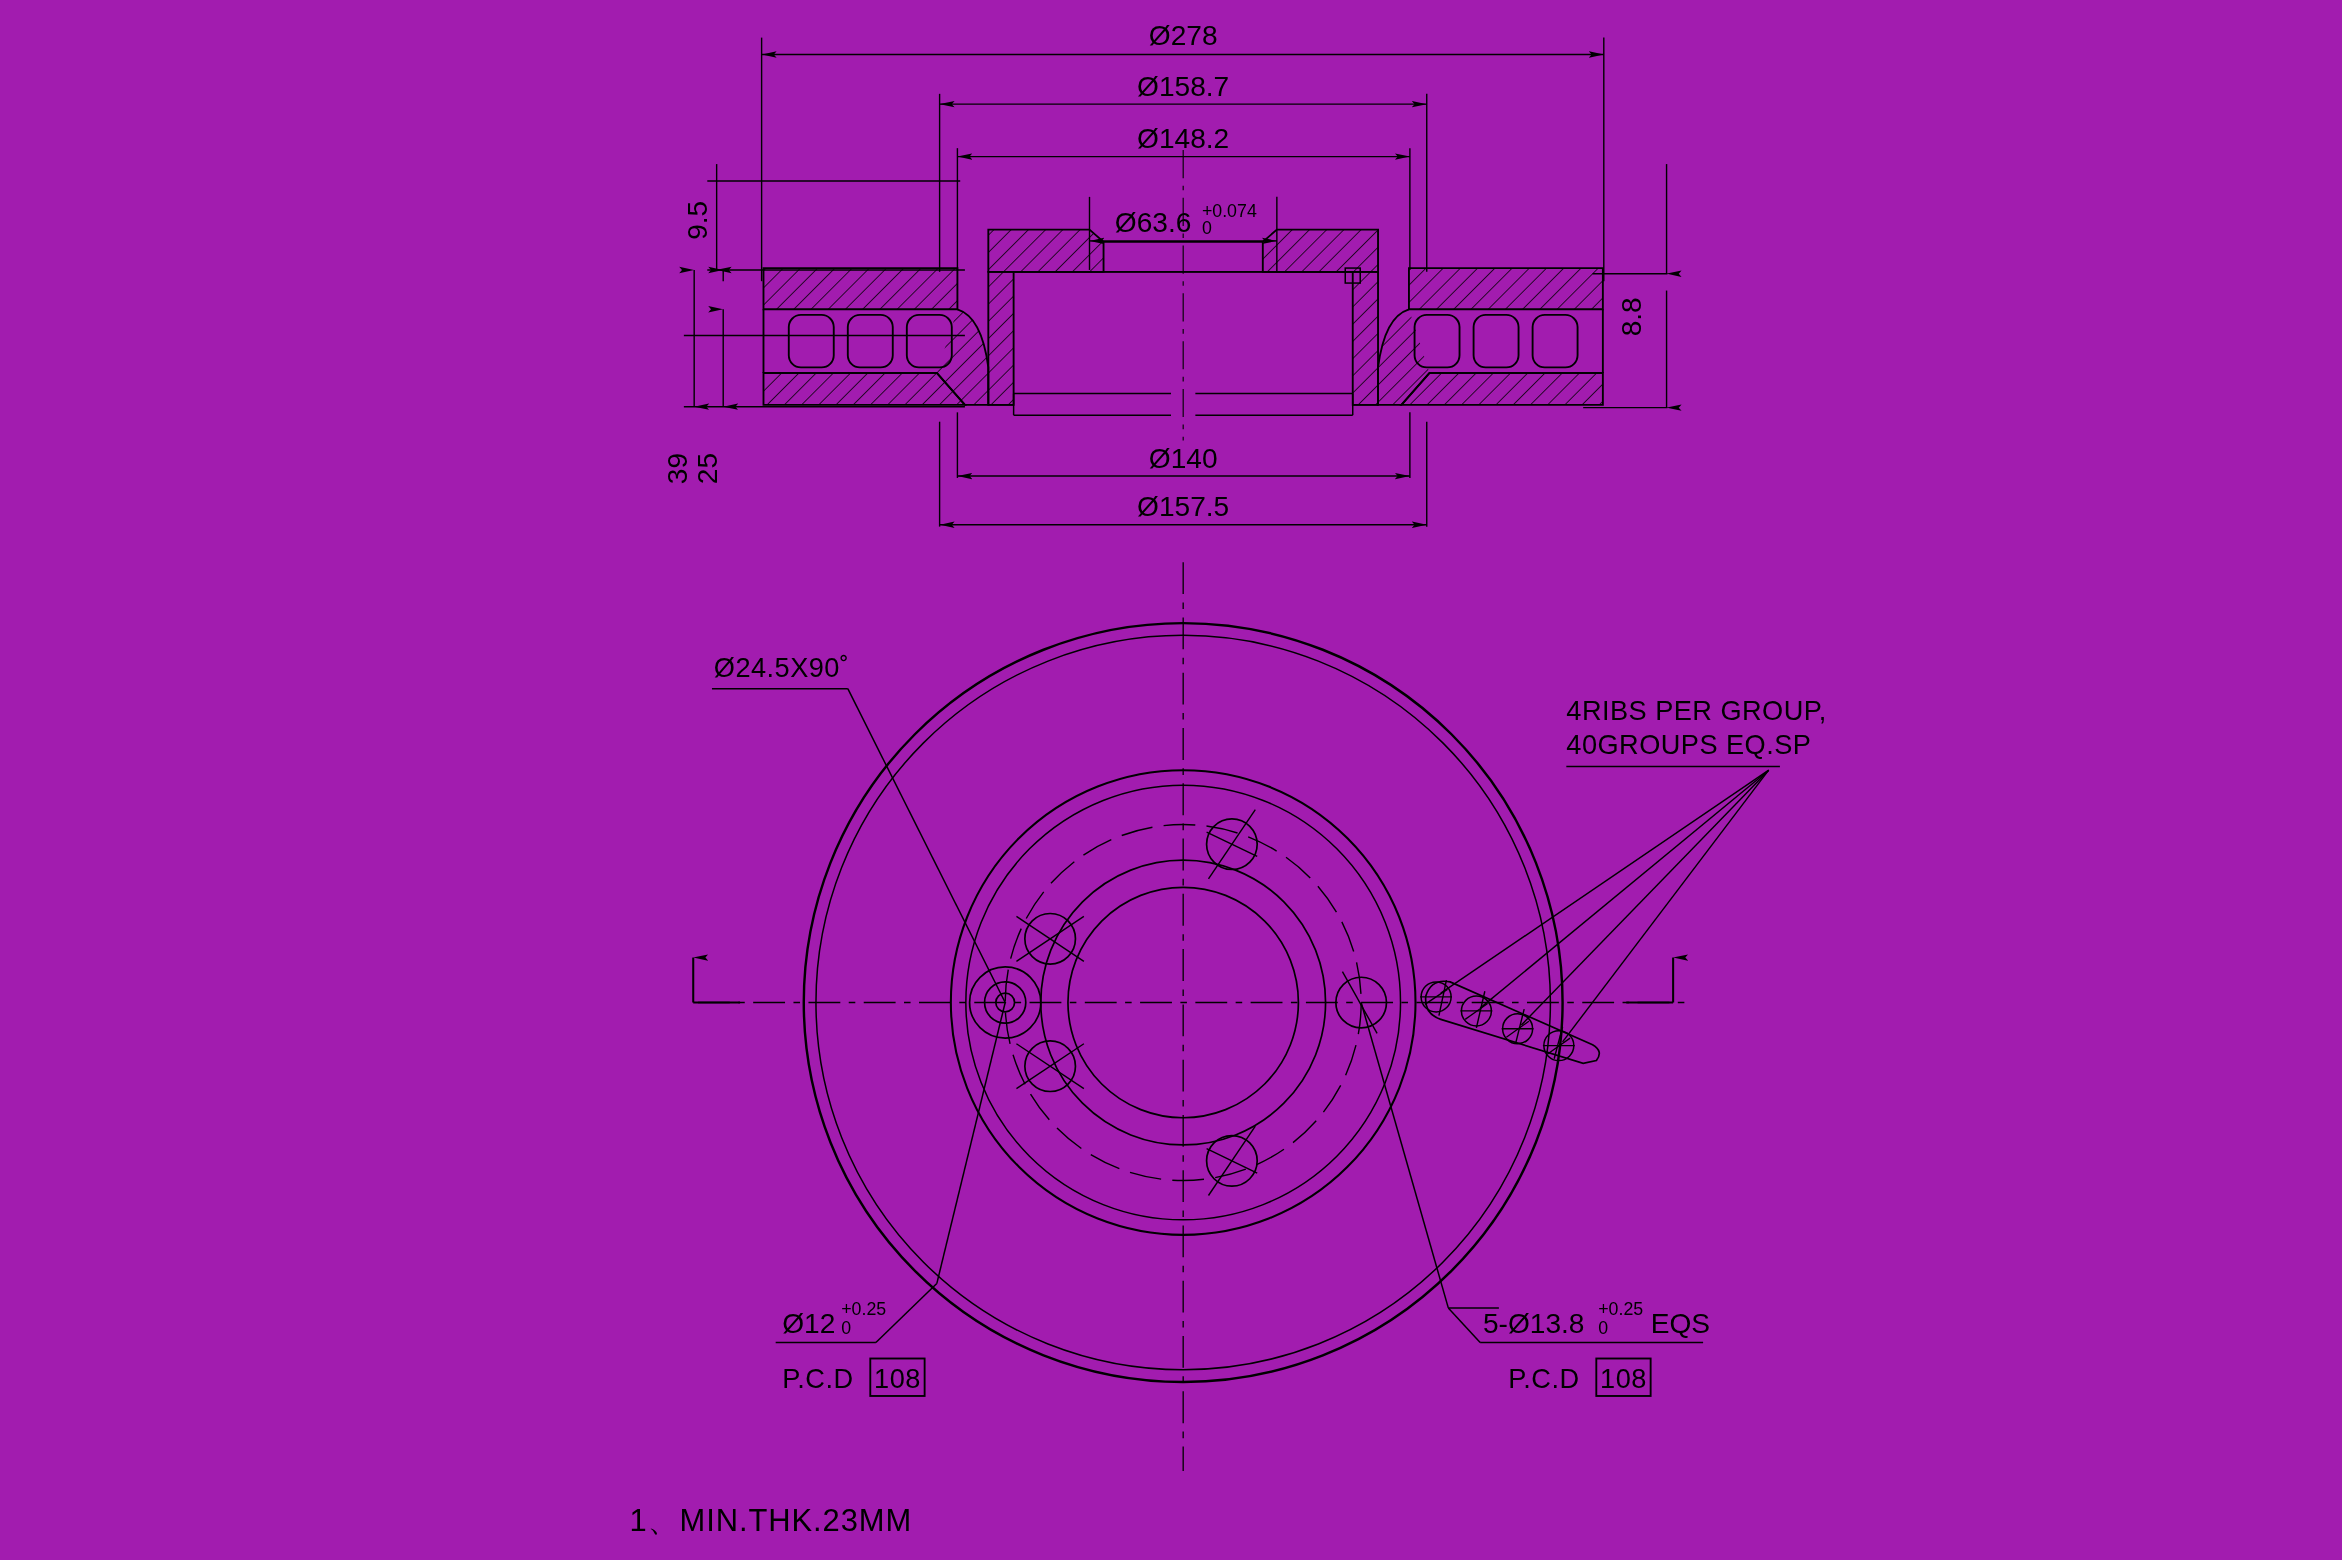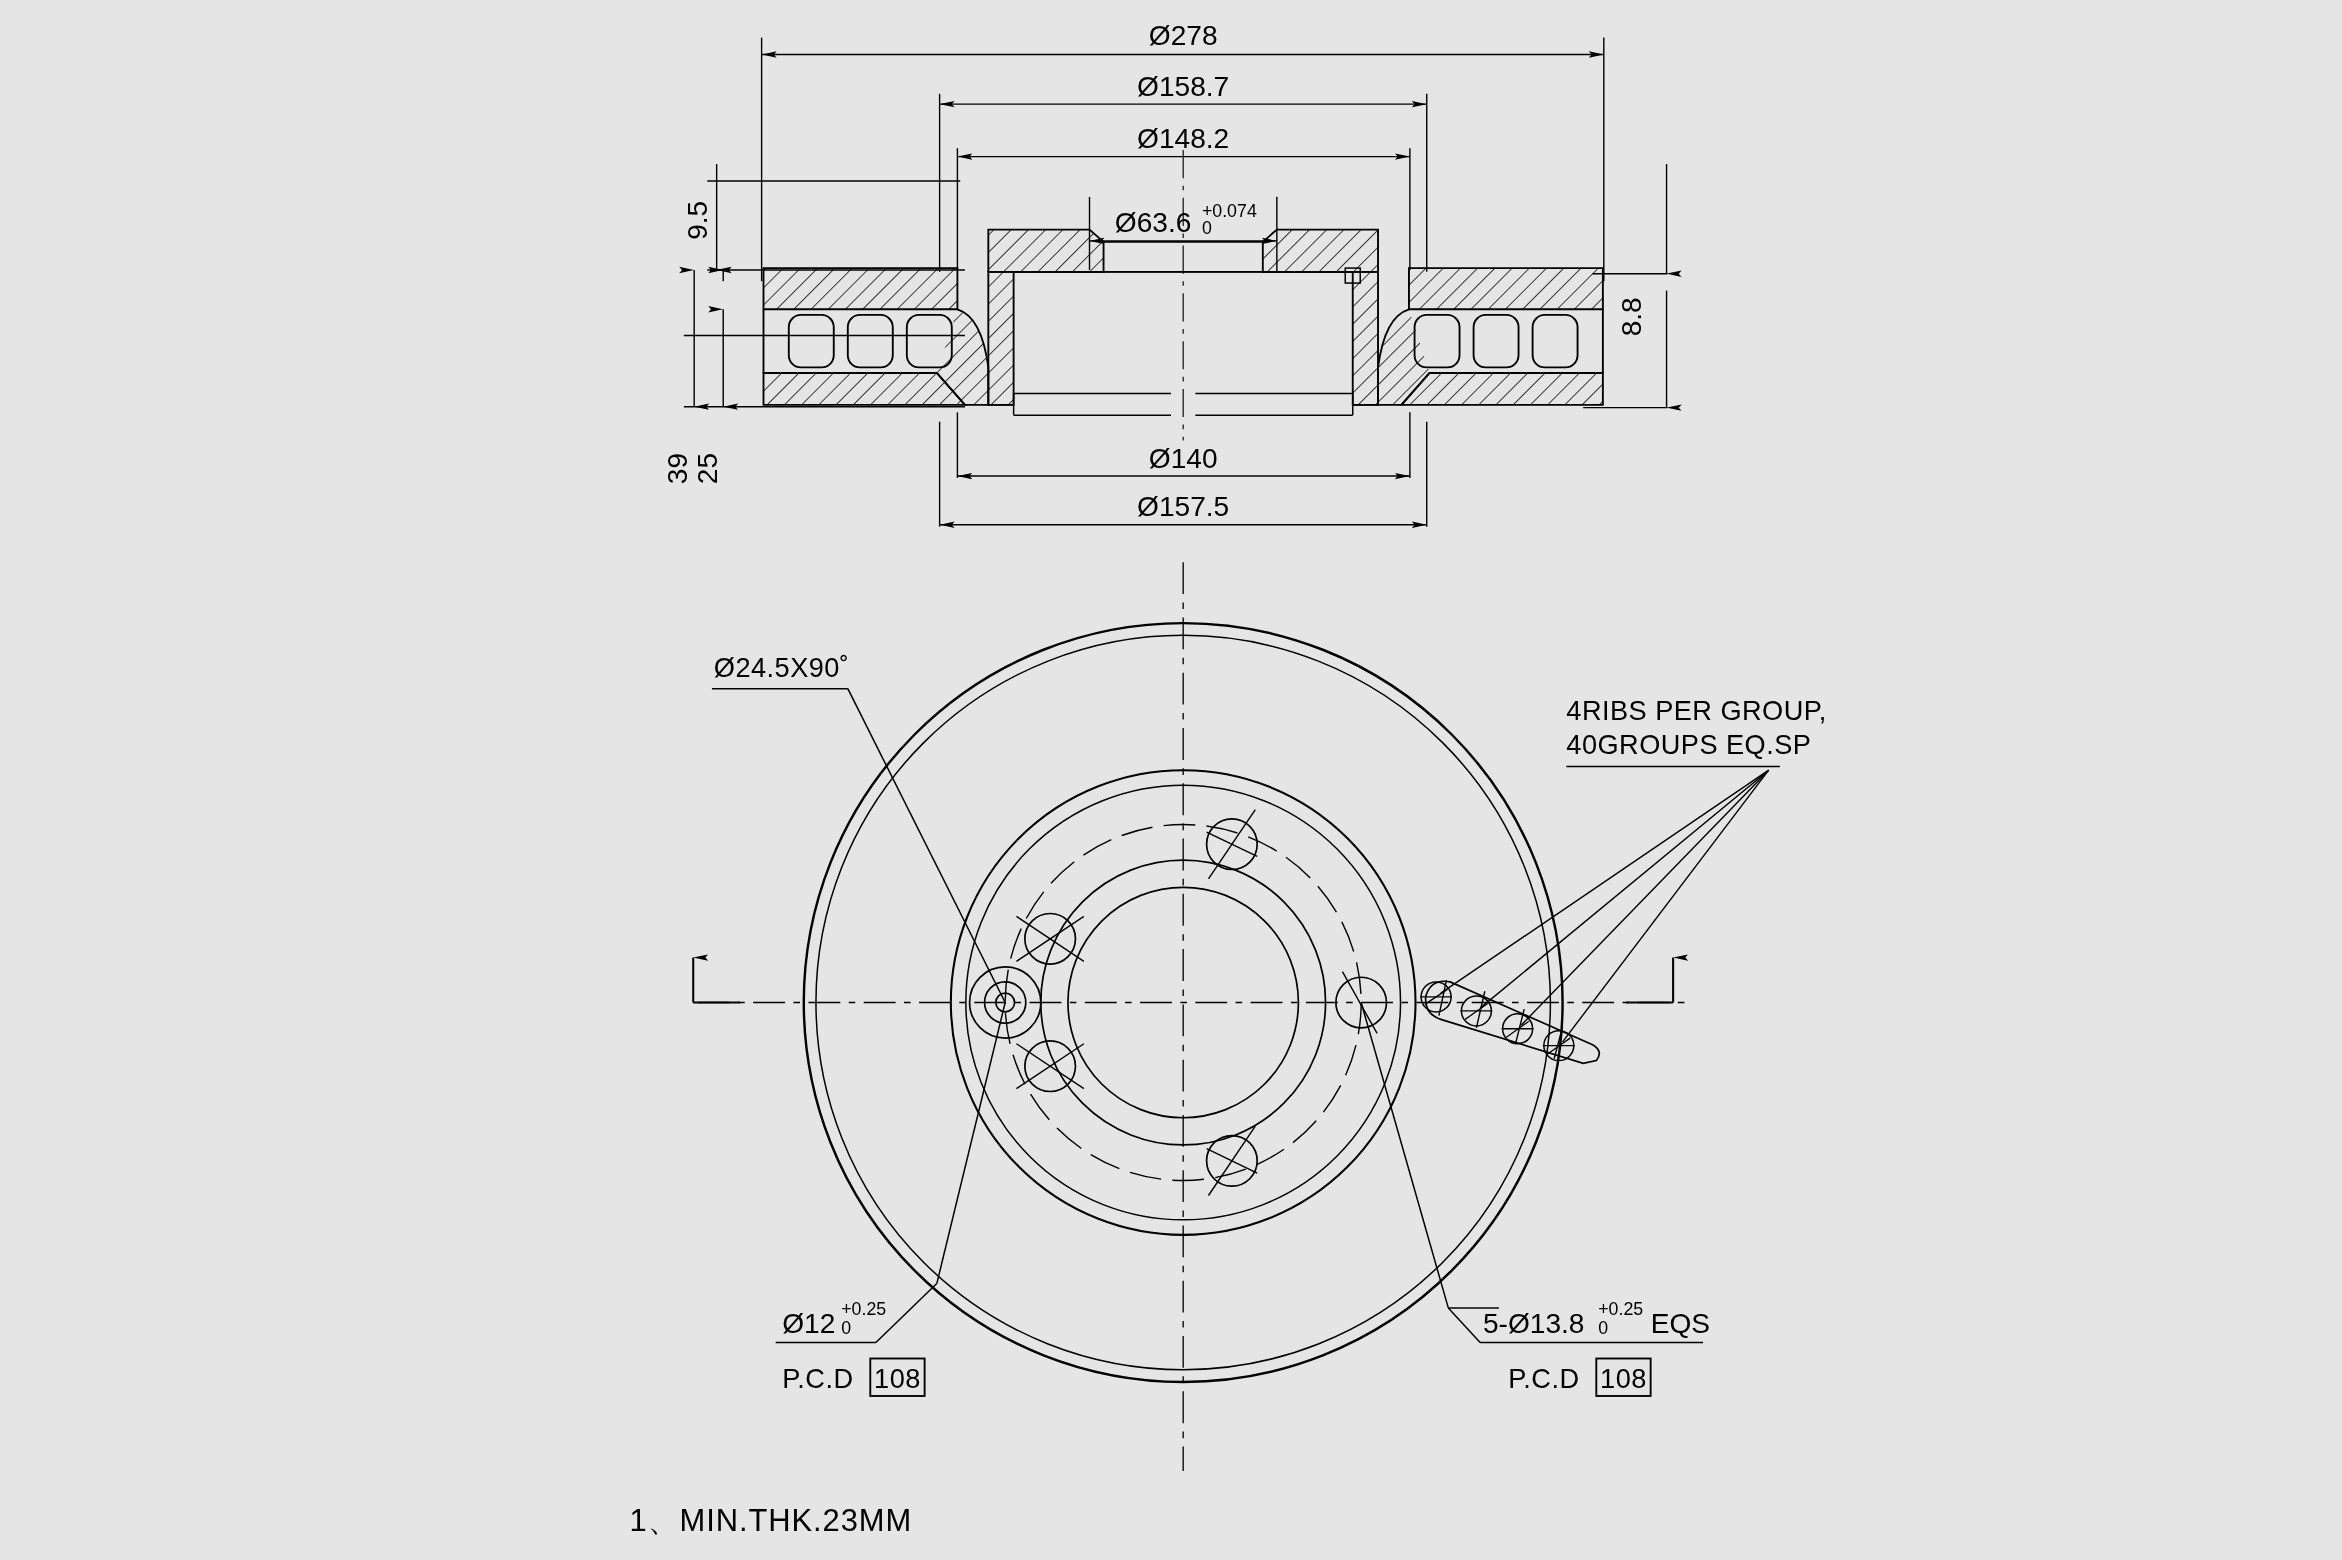--- a/index.html
+++ b/index.html
@@ -1,18 +1,18 @@
 <!DOCTYPE html>
 <html style="font-size:15px"><head>
 <meta charset="utf-8">
 <title>Brake Disc Technical Drawing</title>
 <style>
   html,body{margin:0;padding:0;background:#ffffff;}
   body{width:2342px;height:1561px;overflow:hidden;font-family:"Liberation Sans",sans-serif;}
-  #sheet{position:relative;width:2342px;height:1561px;background:#e5e5e5;}
+  #sheet{position:relative;width:2342px;height:1561px;background:#a21caf;}
   svg{display:block;}
   .dimtext{font-family:"Liberation Sans",sans-serif;font-size:30px;fill:#000;}
   .tol{font-family:"Liberation Sans",sans-serif;font-size:19px;fill:#000;}
   .notetext{font-family:"Liberation Sans",sans-serif;font-size:29px;fill:#000;letter-spacing:0.5px;}
   .bignote{font-family:"Liberation Sans",sans-serif;font-size:33px;fill:#000;letter-spacing:1px;}
 </style>
 </head>
 <body>
 
 <div id="sheet">

